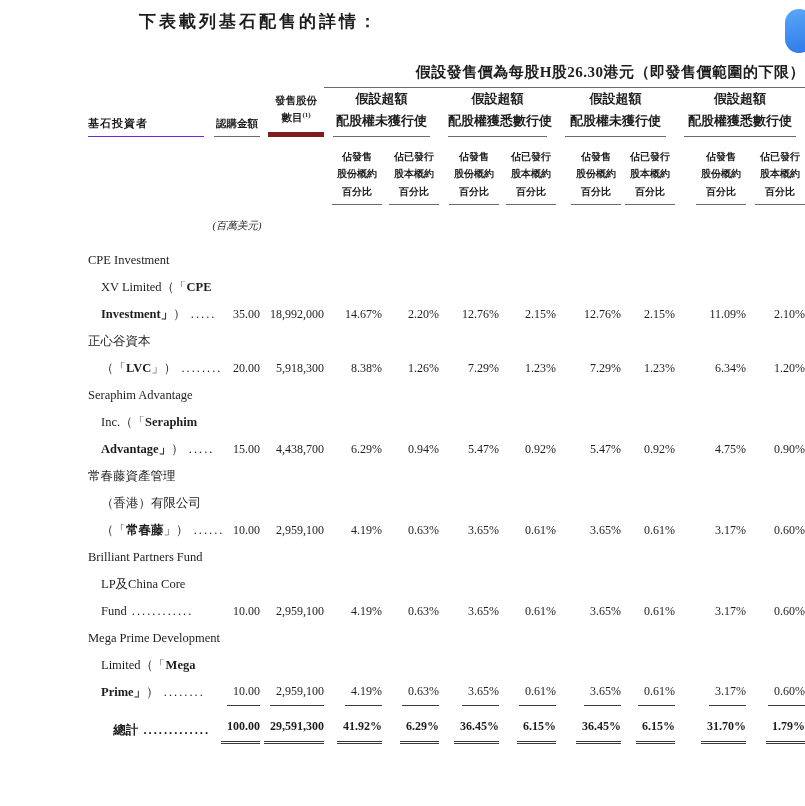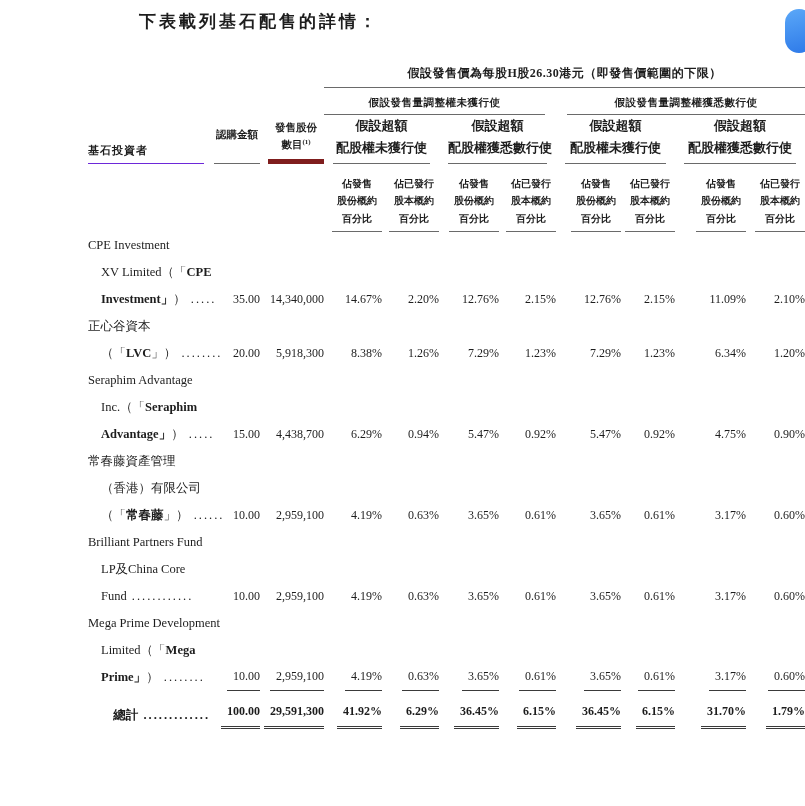--- a/index.html
+++ b/index.html
@@ -15,21 +15,21 @@
     position:absolute;right:-8px;top:9px;width:28px;height:44px;border-radius:22px;
     background:linear-gradient(165deg,#5ba8f8 0%,#2d79e8 100%);
   }
   table.placing{
     position:absolute;left:88px;top:55px;width:717px;border-collapse:collapse;
     table-layout:fixed;font-size:12px;
   }
   td{padding:0;vertical-align:bottom;}
   
   .h1cell div{
-    text-align:center;font-weight:bold;font-size:12px;padding-bottom:5px;
+    text-align:right;font-weight:bold;font-size:15px;padding-bottom:5px;
     border-bottom:1px solid #6a6a6a;white-space:nowrap;letter-spacing:.5px;
   }
   .h2cell div{
     text-align:center;font-weight:bold;font-size:10.5px;padding:7px 0 4px 0;
     border-bottom:1px solid #6a6a6a;white-space:nowrap;letter-spacing:.5px;
   }
   .h2l div{margin-right:11px;}
   .h2r div{margin-left:11px;}
   .h3cell div{
     margin:0 9px;text-align:center;font-weight:bold;font-size:13px;
@@ -38,21 +38,21 @@
   .h4cell div{
     margin-left:auto;width:50px;text-align:center;font-weight:bold;font-size:10px;
     line-height:1.75;padding-bottom:4px;border-bottom:1px solid #6a6a6a;white-space:nowrap;
   }
   .invh div{
     text-align:left;font-weight:bold;font-size:11px;padding-bottom:5px;margin-right:6px;
     border-bottom:1px solid #6d28d9;letter-spacing:1px;
   }
   .subh div{
     margin-left:auto;width:46px;text-align:center;font-weight:bold;font-size:10.5px;
-    padding-bottom:21px;border-bottom:1px solid #6a6a6a;white-space:nowrap;
+    padding-bottom:5px;border-bottom:1px solid #6a6a6a;white-space:nowrap;
   }
   .shh div{
     margin-left:auto;width:56px;text-align:center;font-weight:bold;font-size:10.5px;
     line-height:1.7;padding-bottom:5px;border-bottom:5px solid #7f1d1d;white-space:nowrap;
   }
   sup{font-size:7px;}
   .unitsrow td div{
     margin-left:auto;width:54px;text-align:center;font-style:italic;font-size:10.5px;
     padding:14px 0 14px 0;white-space:nowrap;color:#2a2a2a;
   }
@@ -88,29 +88,20 @@
   </colgroup>
 
   <tbody>
       <tr style="height:33px">
     <td colspan="3"></td>
     <td colspan="8" class="h1cell">
       <div>假設發售價為每股H股26.30港元（即發售價範圍的下限）</div>
     </td>
   </tr>
 
-  <tr style="height:27px">
-    <td colspan="3"></td>
-    <td colspan="4" class="h2cell h2l">
-      <div>假設發售量調整權未獲行使</div>
-    </td>
-    <td colspan="4" class="h2cell h2r">
-      <div>假設發售量調整權獲悉數行使</div>
-    </td>
-  </tr>
 
   <tr style="height:45px">
     <td class="invh">
       <div>基石投資者</div>
     </td>
     <td class="subh">
       <div>認購金額</div>
     </td>
     <td class="shh">
       <div><span>發售股份</span><br>
@@ -151,29 +142,36 @@
       <div><span>佔已發行</span><br><span>股本概約</span><br><span>百分比</span></div>
     </td>
     <td class="h4cell">
       <div><span>佔發售</span><br><span>股份概約</span><br><span>百分比</span></div>
     </td>
     <td class="h4cell">
       <div><span>佔已發行</span><br><span>股本概約</span><br><span>百分比</span></div>
     </td>
   </tr>
 
+  <tr class="unitsrow">
+    <td></td>
+    <td>
+          <div>(百萬美元)</div>
+        </td>
+    <td colspan="9"></td>
+  </tr>
 
   <tr>
     <td class="name">
       <div class="nl"><span>CPE Investment</span></div>
       <div class="nl ind"><span>XV Limited（「</span><b>CPE</b></div>
       <div class="nl ind"><b>Investment」</b><span>）</span><span class="dots"> .....</span></div>
     </td>
     <td class="v">35.00</td>
-    <td class="v">14,340,000</td>
+    <td class="v">18,992,000</td>
     <td class="v">14.67%</td>
     <td class="v">2.20%</td>
     <td class="v">12.76%</td>
     <td class="v">2.15%</td>
     <td class="v">12.76%</td>
     <td class="v">2.15%</td>
     <td class="v">11.09%</td>
     <td class="v">2.10%</td>
   </tr>
 

